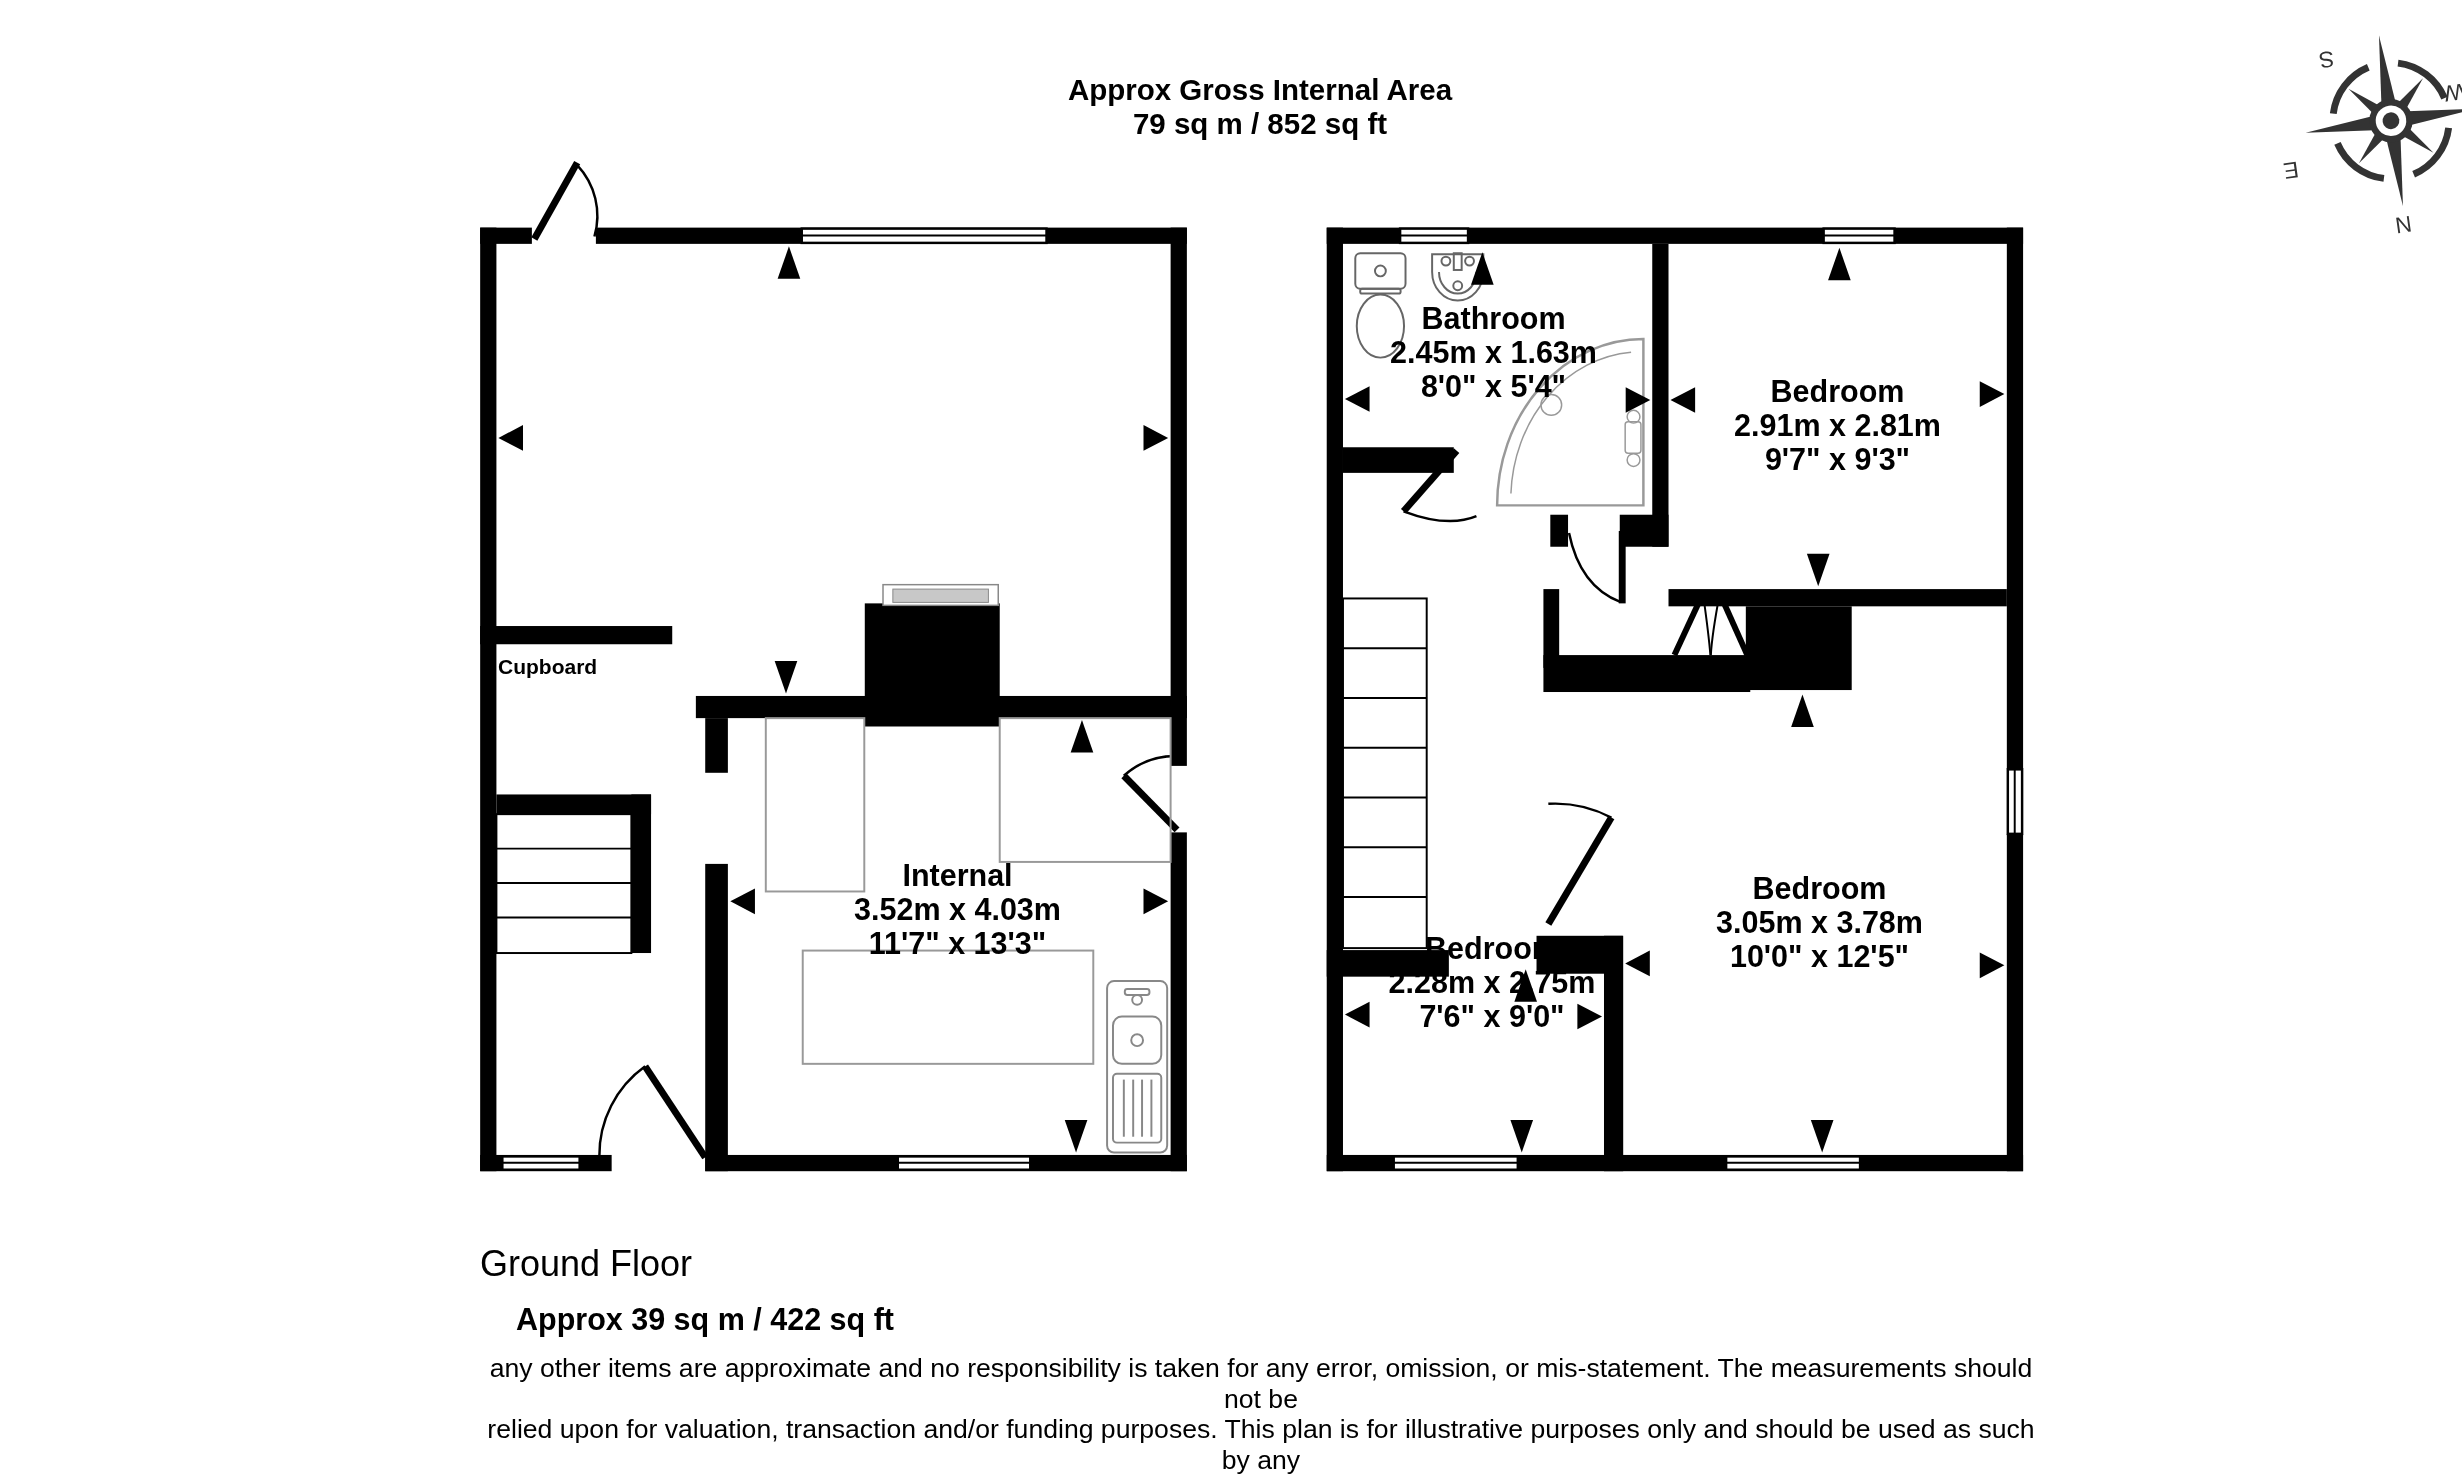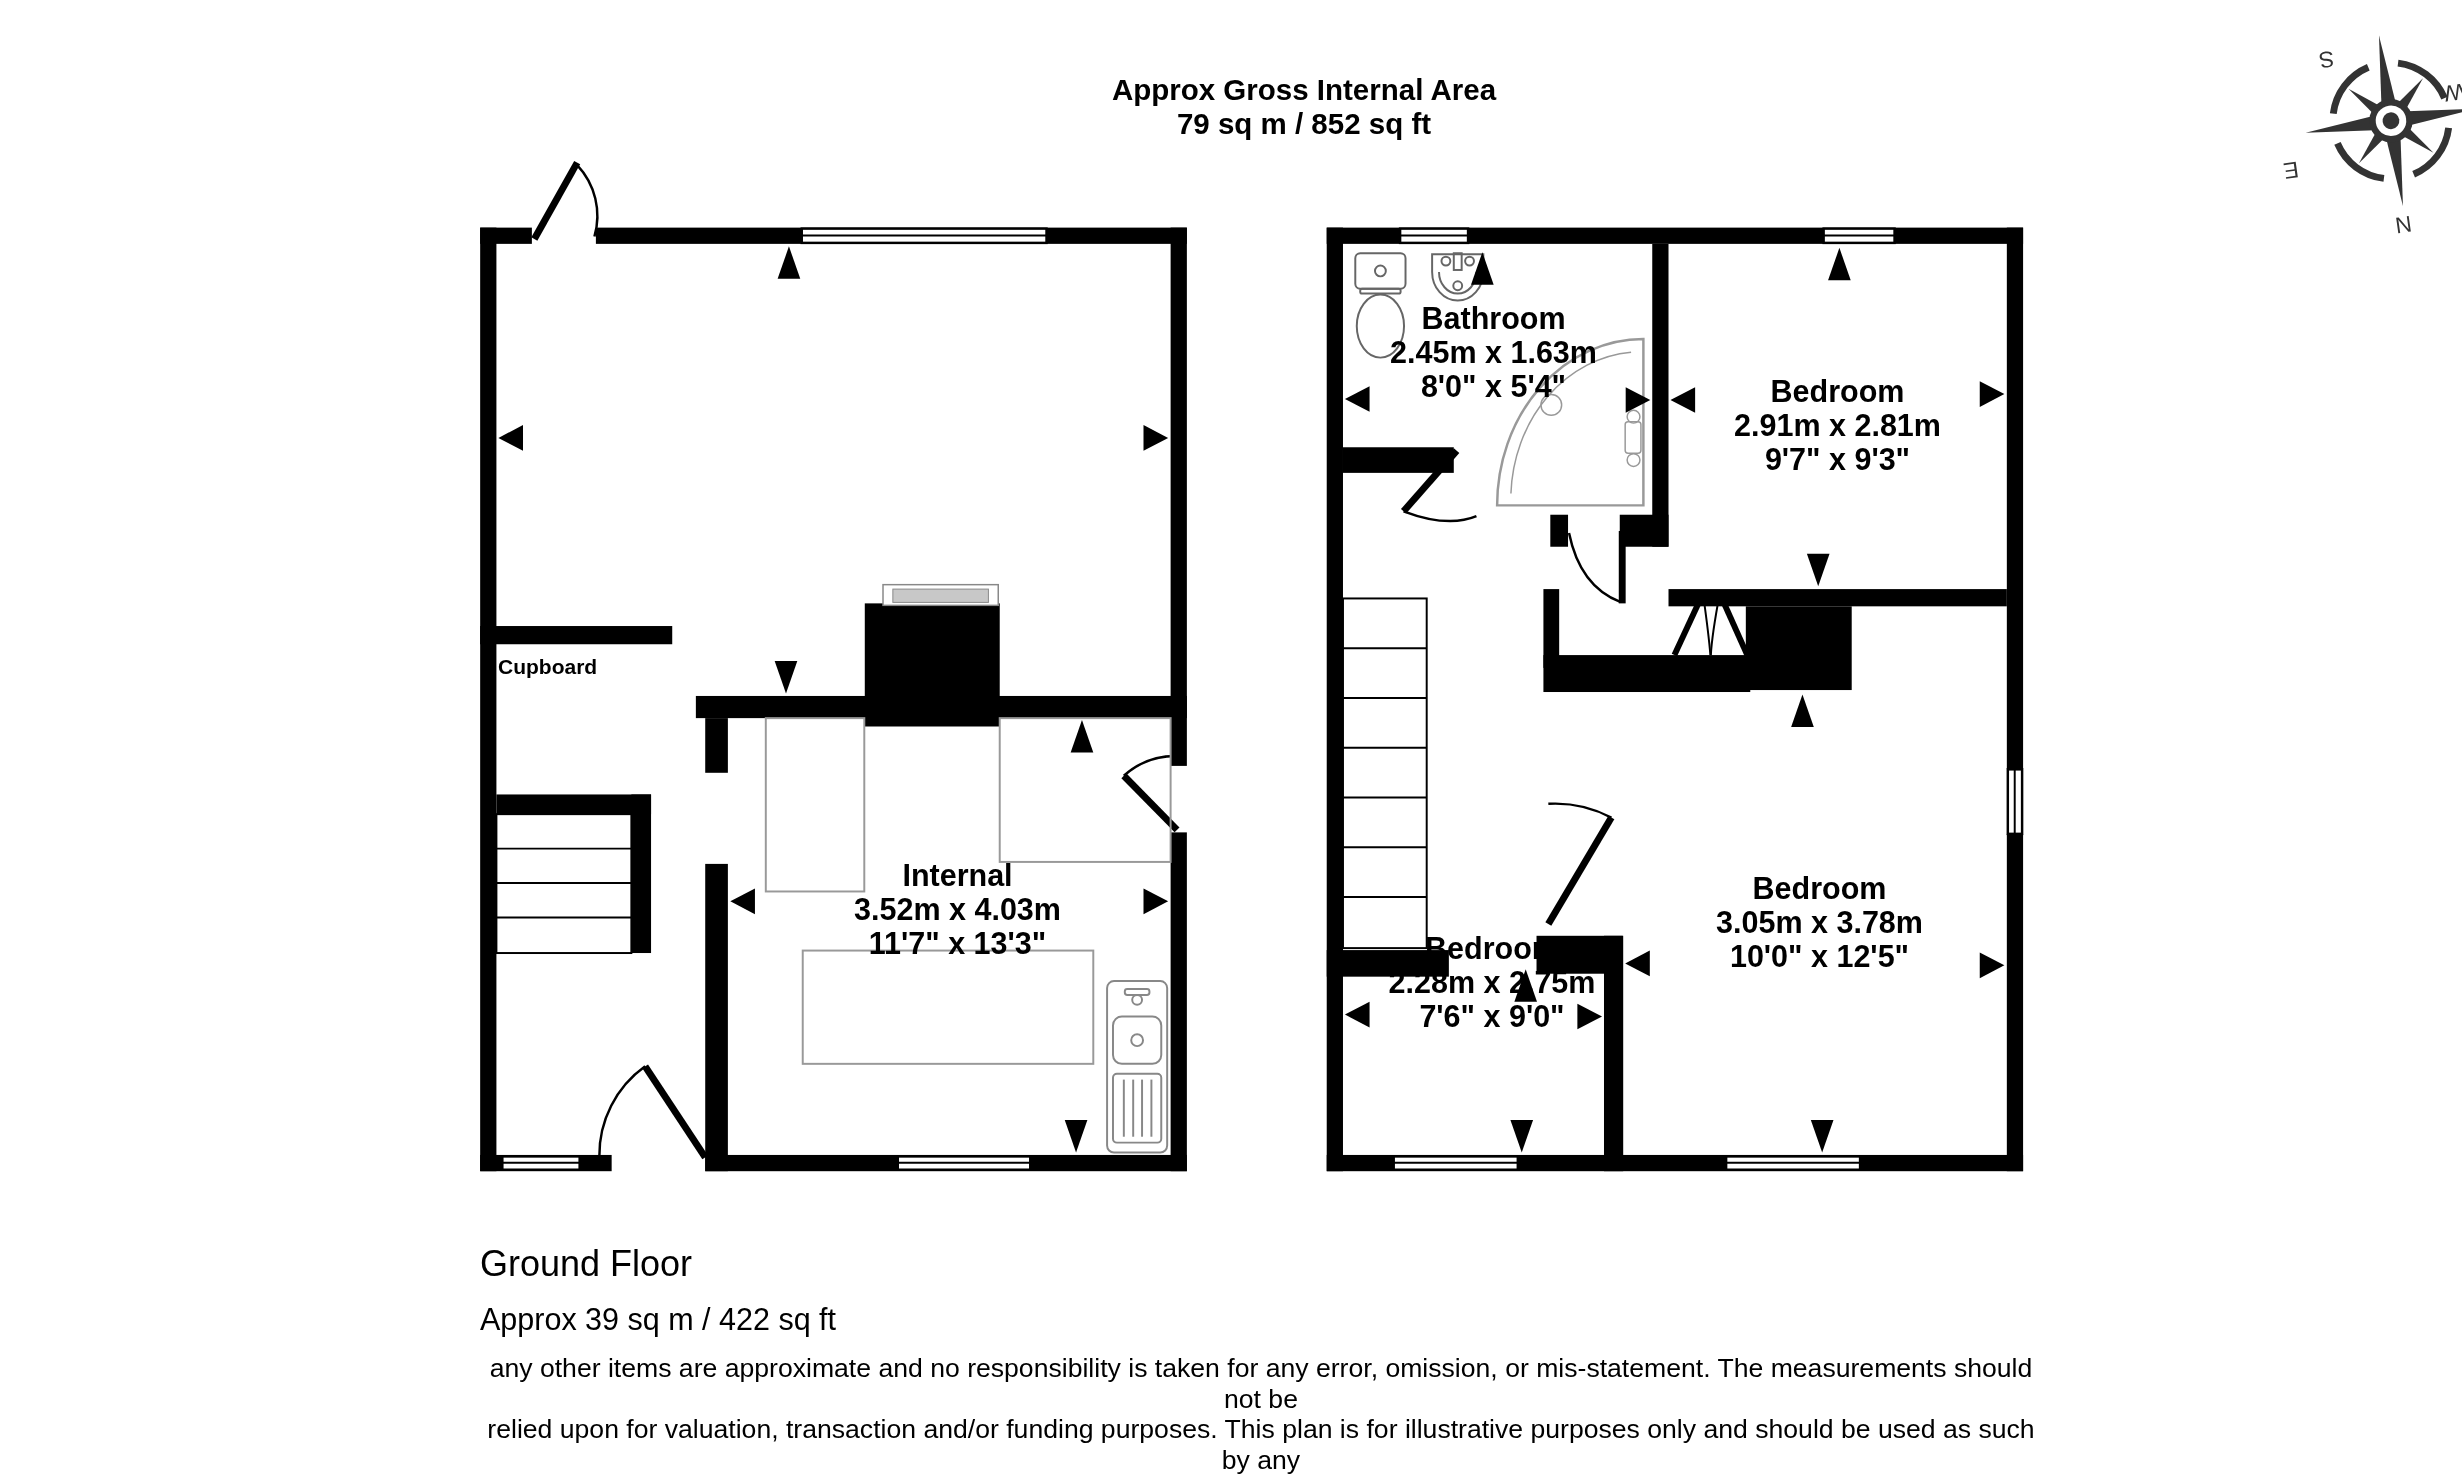--- a/index.html
+++ b/index.html
@@ -6,21 +6,21 @@
   #canvas{position:relative;width:2487px;height:1485px;background:#fff;overflow:hidden;
           font-family:"Liberation Sans",sans-serif;color:#000;}
   #plan-svg{position:absolute;left:0;top:0;}
   .abs{position:absolute;}
   .title{ text-align:center;font-weight:bold;font-size:29.5px;line-height:34px;}
   .room-label{text-align:center;}
   .room-name{font-weight:bold;font-size:30.5px;line-height:34px;}
   .room-dim{font-weight:bold;font-size:30.5px;line-height:34px;}
   .cupboard-label{font-weight:bold;font-size:21px;}
   .floor-name{font-weight:normal;font-size:36px;line-height:49px;}
-  .floor-area{font-weight:normal;font-size:30.5px;line-height:34px;margin-top:13.8px;}
+  .floor-area{font-weight:bold;font-size:30.5px;line-height:34px;margin-top:13.8px;margin-left:36px;}
   .disclaimer{text-align:center;font-size:26.6px;line-height:30.5px;font-weight:normal;}
 </style>
 </head>
 <body>
 
 <div id="canvas">
 
 <svg id="plan-svg" width="2487" height="1485" viewBox="0 0 5050 3015">
 
   <g>
@@ -250,21 +250,21 @@
     </g>
     <g font-family="Liberation Sans, sans-serif" font-size="46" fill="#333" text-anchor="middle">
       <text transform="translate(4722,105) rotate(172)">S</text>
       <text transform="translate(4983,172) rotate(172)">W</text>
       <text transform="translate(4878,440) rotate(172)">N</text>
       <text transform="translate(4650,330) rotate(172)">E</text>
     </g>
   </g>
 </svg>
 
-  <div class="abs title" style="left:1058px;top:73px;width:492px;">
+  <div class="abs title" style="left:1014px;top:73px;width:492px;">
     <div>Approx Gross Internal Area</div>
     <div>79 sq m / 852 sq ft</div>
   </div>
 
 
   <div class="abs cupboard-label" style="left:498px;top:655px;">Cupboard</div>
 
   <div class="abs room-label" style="left:810px;top:858px;width:295px;">
     <div class="room-name">Internal</div>
     <div class="room-dim">3.52m x 4.03m</div>

